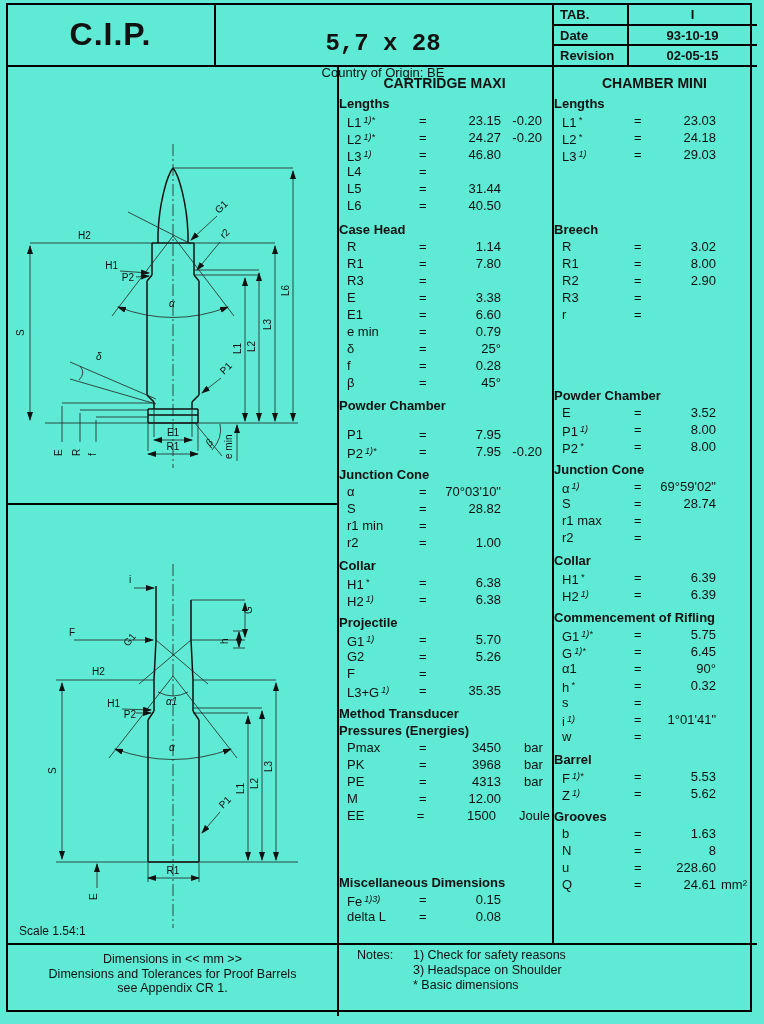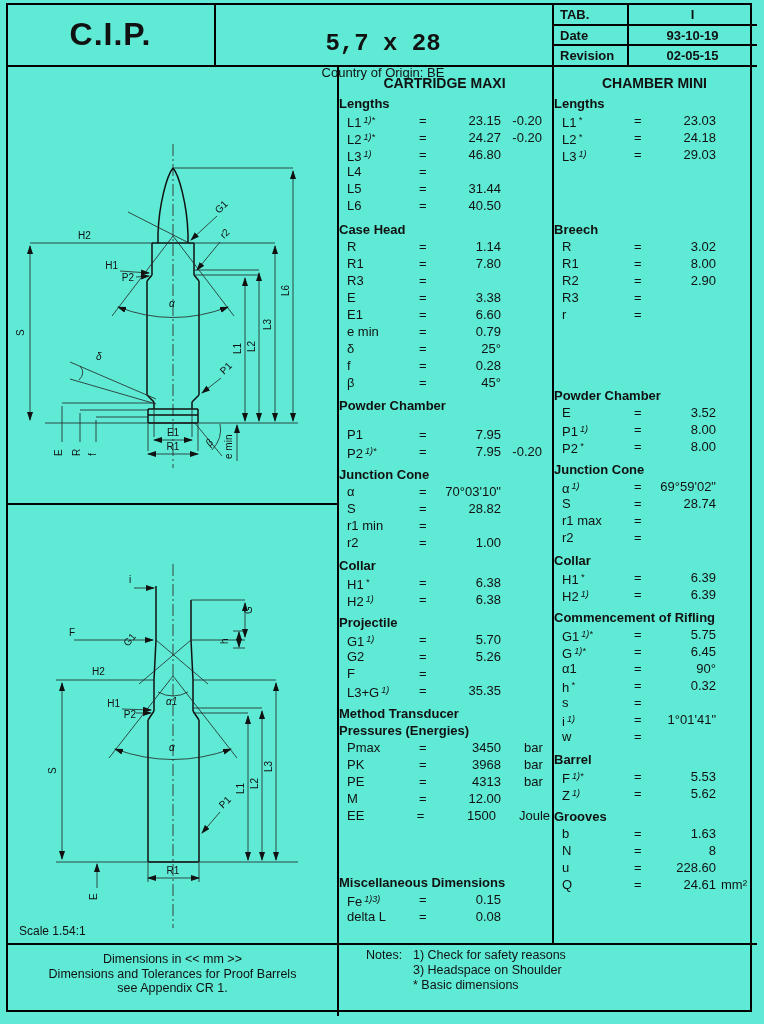--- a/index.html
+++ b/index.html
@@ -33,21 +33,21 @@
   .row .right-ann{position:absolute;right:8px;}
   #cartridge-sections [data-name="section-case-head"]{margin-top:7px;}
   #cartridge-sections [data-name="section-powder-chamber"] .sec-title{margin-bottom:12px;}
   #cartridge-sections [data-name="section-pressures-energies"]{margin-top:4px;}
   #cartridge-sections [data-name="section-miscellaneous-dimensions"]{margin-top:50px;}
   #chamber-sections [data-name="section-breech"]{margin-top:58px;}
   #chamber-sections [data-name="section-powder-chamber"]{margin-top:64px;}
   
   .foot-left{left:7px;top:952px;width:331px;text-align:center;font-size:12.5px;line-height:14.5px;}
   .foot-notes{left:339px;top:948px;width:418px;font-size:12.5px;line-height:15px;display:flex;}
-  .notes-label{width:74px;padding-left:27px;box-sizing:border-box;}
+  .notes-label{width:74px;padding-left:18px;box-sizing:border-box;}
   
   svg{position:absolute;}
   svg .ol{fill:none;stroke:#111;stroke-width:1.5;}
   svg .thin{fill:none;stroke:#222;stroke-width:0.8;}
   svg .cl{fill:none;stroke:#333;stroke-width:0.9;stroke-dasharray:12 3 2 3;}
   svg text{font:10px "Liberation Sans","DejaVu Sans",sans-serif;fill:#111;}
   svg text.it{font-style:italic;}
   svg text.sc{font-size:12px;}
 </style>
 </head>

